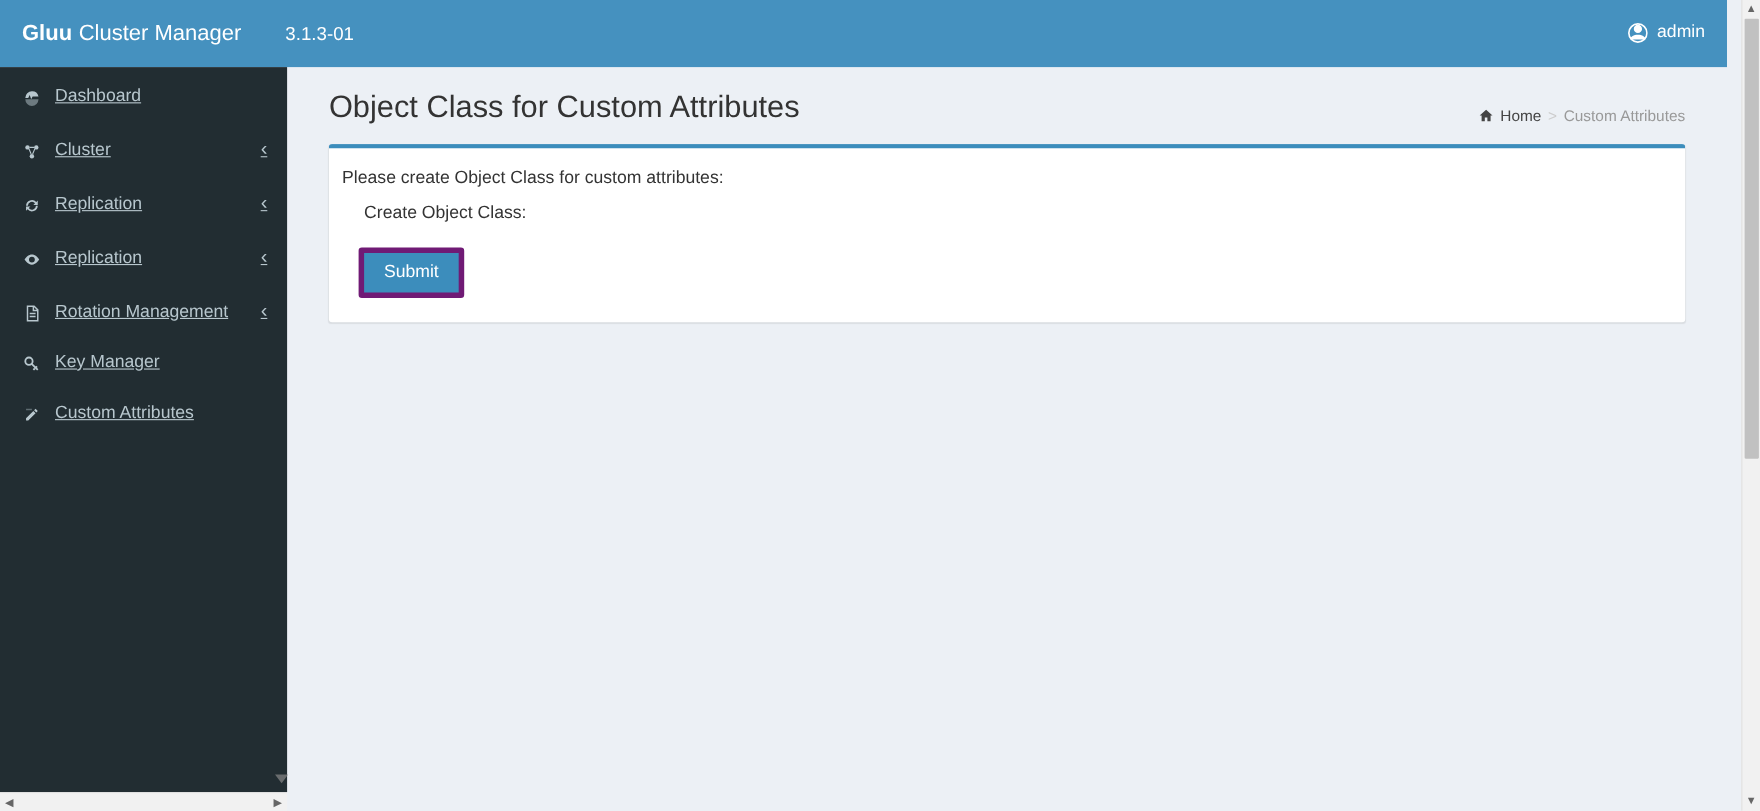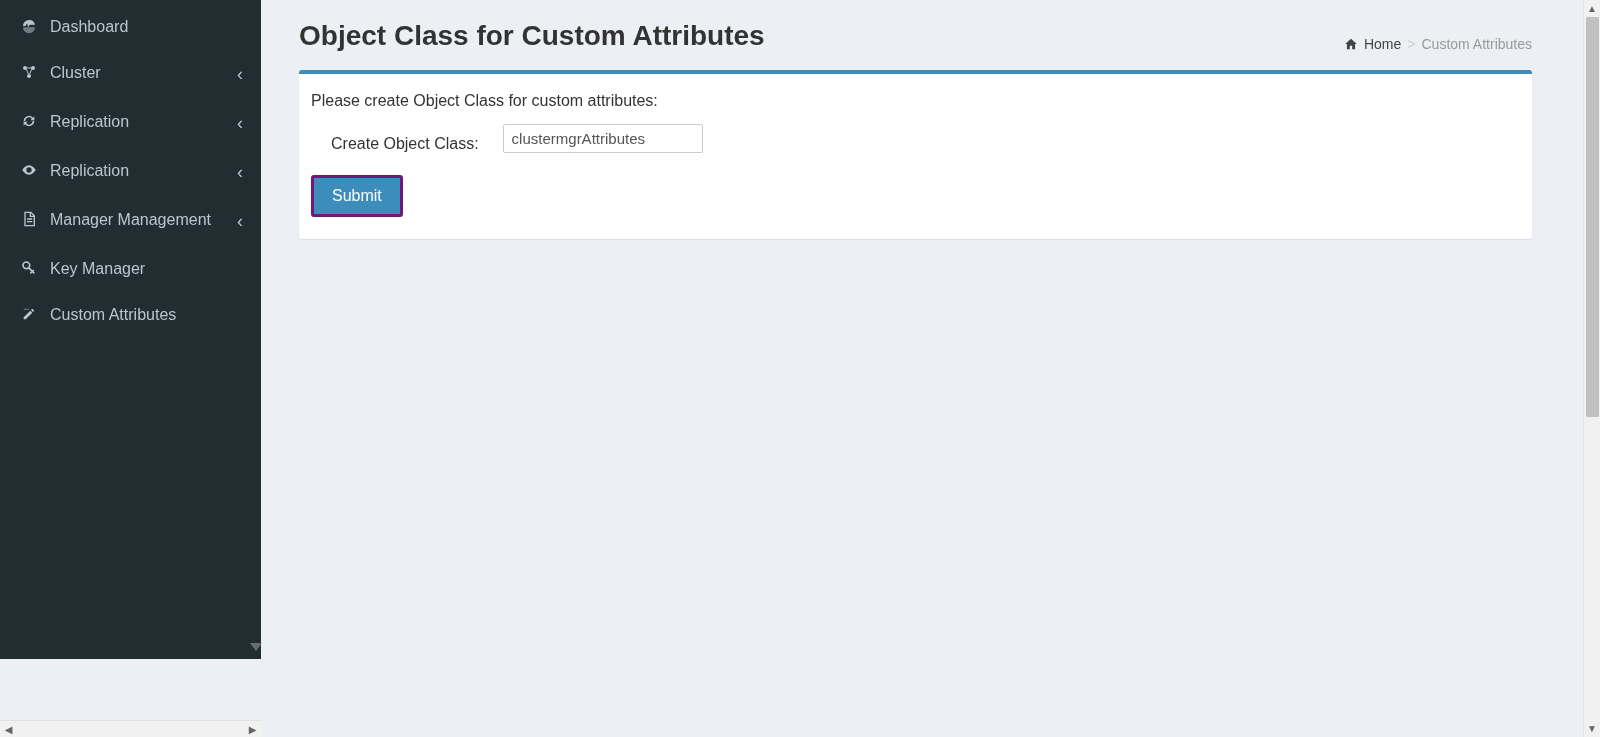--- a/index.html
+++ b/index.html
@@ -71,26 +71,27 @@
     color: #b8c7ce;
     flex-shrink: 0;
     position: relative;
   }
   .sidebar-menu {
     list-style: none;
     padding-top: 4px;
   }
   .sidebar-item {
     display: flex;
-    align-items: flex-start;
+    align-items: flex-end;
     padding: 14px 18px;
     color: #b8c7ce;
     font-size: 16px;
     cursor: pointer;
     position: relative;
+    text-decoration: underline;
   }
   .sidebar-item .icon {
     width: 22px;
     display: inline-flex;
     align-items: center;
     justify-content: center;
     margin-right: 10px;
     flex-shrink: 0;
   }
   .sidebar-item .icon svg {
@@ -126,21 +127,21 @@
     position: relative;
   }
   .content-header {
     display: flex;
     align-items: flex-end;
     justify-content: space-between;
     margin-bottom: 18px;
   }
   .page-title {
     font-size: 28px;
-    font-weight: 700;
+    font-weight: 400;
     color: #333;
   }
   .breadcrumb {
     font-size: 14px;
     color: #444;
     display: flex;
     align-items: center;
     gap: 6px;
   }
   .breadcrumb .home-icon svg {
@@ -162,45 +163,46 @@
     box-shadow: 0 1px 1px rgba(0,0,0,0.08);
     padding: 18px 12px 22px;
   }
   .panel-intro {
     font-size: 16px;
     color: #333;
     margin-bottom: 14px;
   }
   .form-row {
     display: flex;
-    align-items: flex-end;
-    gap: 24px;
+    align-items: flex-start;
+    gap: 12px;
     margin-left: 20px;
     margin-bottom: 22px;
   }
   .form-row label {
     font-size: 16px;
     color: #333;
   }
   .form-row input {
     padding: 5px 8px;
     font-size: 15px;
     border: 1px solid #ccc;
     border-radius: 2px;
     width: 200px;
     color: #555;
   }
   .btn-primary {
     background: #3c8dbc;
-    border: 3px solid #701a75;
+    border: 5px solid #701a75;
     color: #fff;
     padding: 9px 18px;
     font-size: 16px;
     border-radius: 3px;
     cursor: pointer;
+    margin-left: 15px;
   }
   
   .vscroll {
     position: fixed;
     right: 0;
     top: 0;
     width: 17px;
     height: 100%;
     background: #f1f1f1;
     border-left: 1px solid #e0e0e0;
@@ -248,20 +250,36 @@
     color: #666;
   }
   .hscroll .h-left { left: 0; }
   .hscroll .h-right { right: 0; }
 </style>
 </head>
 <body>
 
 <div class="viewport">
 
+  <div class="header">
+    <div class="brand">
+      <span class="brand-strong">Gluu</span>
+      <span class="brand-rest">Cluster Manager</span>
+    </div>
+    <div class="version">3.1.3-01</div>
+    <div class="header-right">
+      <span class="user-icon">
+        <svg viewBox="0 0 24 24">
+            <path d="M12 2a5 5 0 110 10 5 5 0 010-10zm0 12c5 0 9 2.5 9 5v1H3v-1c0-2.5 4-5 9-5z"></path>
+            <circle cx="12" cy="12" r="11" fill="none" stroke="#fff" stroke-width="2"></circle>
+          </svg>
+      </span>
+      <span>admin</span>
+    </div>
+  </div>
 
   <div class="body-wrap">
 
     <div class="sidebar">
       <ul class="sidebar-menu" id="sidebar-menu">
           <li class="sidebar-item">
             <span class="icon">
               <svg viewBox="0 0 24 24">
                 <path d="M12 3a9 9 0 00-9 9h4l2-4 2 6 2-4h8a9 9 0 00-9-7z"></path>
                 <path d="M3 14a9 9 0 0018 0H3z" opacity=".5"></path>
@@ -299,21 +317,21 @@
             <span class="label">Replication</span>
             <span class="chev" style="font-size: 18px;">‹</span>
           </li>
           <li class="sidebar-item">
             <span class="icon">
               <svg viewBox="0 0 24 24">
                 <path d="M6 2h9l5 5v15H6V2zm8 1v5h5" fill="none" stroke="#b8c7ce" stroke-width="2"></path>
                 <path d="M9 12h8M9 16h8" stroke="#b8c7ce" stroke-width="2"></path>
               </svg>
             </span>
-            <span class="label">Manager Management</span>
+            <span class="label">Rotation Management</span>
             <span class="chev" style="font-size: 18px;">‹</span>
           </li>
           <li class="sidebar-item">
             <span class="icon">
               <svg viewBox="0 0 24 24">
                 <circle cx="8" cy="8" r="5" fill="none" stroke="#b8c7ce" stroke-width="2.5"></circle>
                 <path d="M11 11l9 9m-3-3l2-2m-5 5l2-2" stroke="#b8c7ce" stroke-width="2.5" fill="none"></path>
               </svg>
             </span>
             <span class="label">Key Manager</span>
@@ -343,21 +361,20 @@
           <a style="color:#444;text-decoration:none;">Home</a>
           <span class="sep">&gt;</span>
           <span class="current">Custom Attributes</span>
         </div>
       </div>
 
       <div class="panel">
         <div class="panel-intro">Please create Object Class for custom attributes:</div>
         <div class="form-row">
           <label>Create Object Class:</label>
-          <input type="text" value="clustermgrAttributes" style="">
         </div>
         <button class="btn-primary">Submit</button>
       </div>
     </div>
   </div>
 </div>
 
 <div class="vscroll">
   <div class="v-up">▲</div>
   <div class="vthumb"></div>

